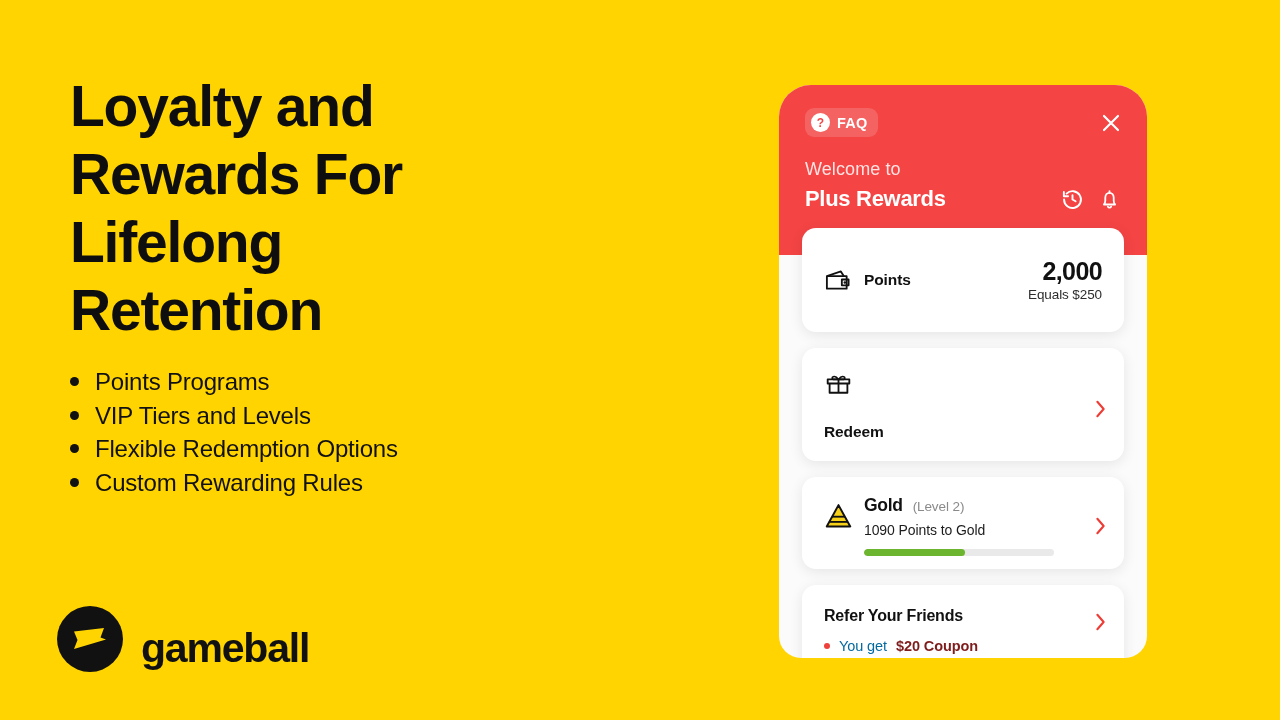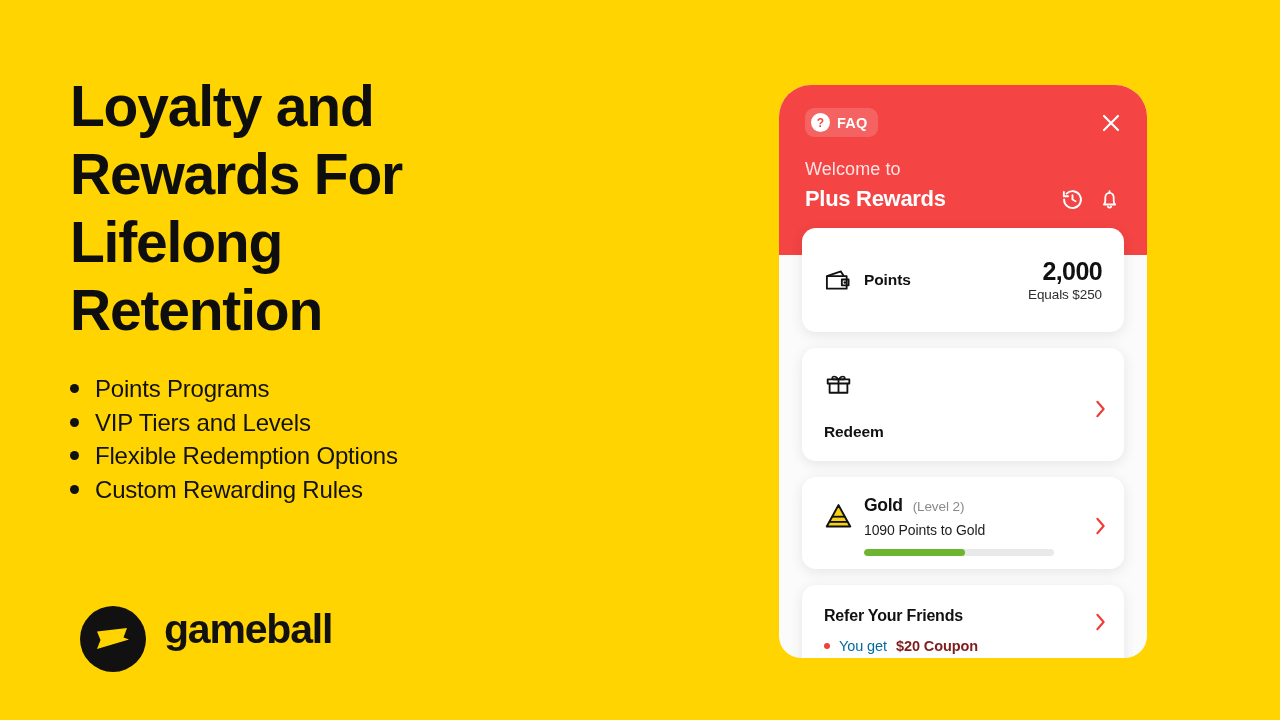--- a/index.html
+++ b/index.html
@@ -20,44 +20,44 @@
   .headline {
     font-size:57px;
     line-height:68px;
     font-weight:bold;
     color:#0E0E0E;
     letter-spacing:-1.2px;
     max-width:420px;
   }
   .feature-list {
     list-style:none;
-    margin-top:28px;
+    margin-top:21px;
   }
   .feature-list li {
     display:flex;
     align-items:center;
     font-size:24px;
     line-height:33.5px;
     color:#111111;
     letter-spacing:-0.2px;
   }
   .feature-bullet {
     width:9px; height:9px;
     border-radius:50%;
     background:#111111;
     margin-right:16px;
     flex:none;
   }
 
   
   .logo-row {
     position:absolute;
-    left:80px; top:606px;
-    display:flex;
-    align-items:flex-start;
+    left:57px; top:606px;
+    display:flex;
+    align-items:flex-end;
   }
   .logo-mark { width:66px; height:66px; flex:none; }
   .logo-word {
     font-size:41px;
     font-weight:bold;
     color:#111111;
     letter-spacing:-1.2px;
     margin-left:18px;
   }
 

